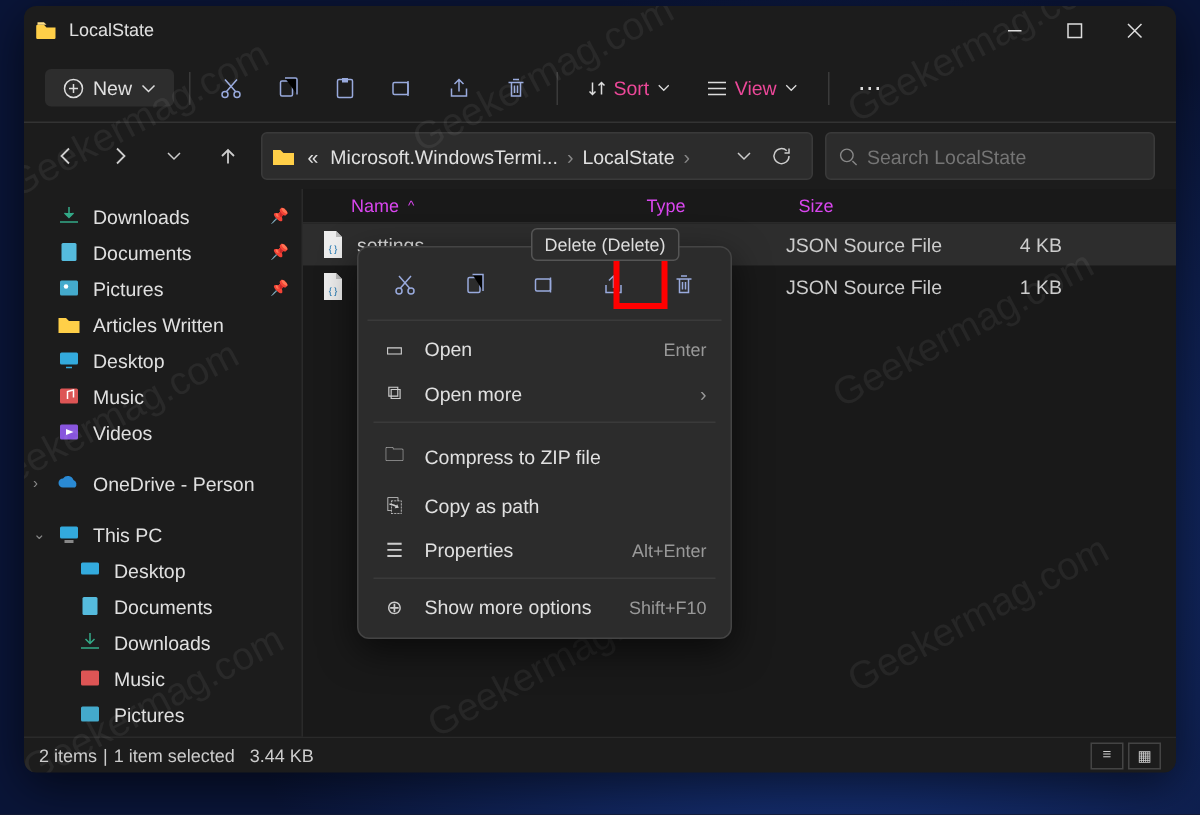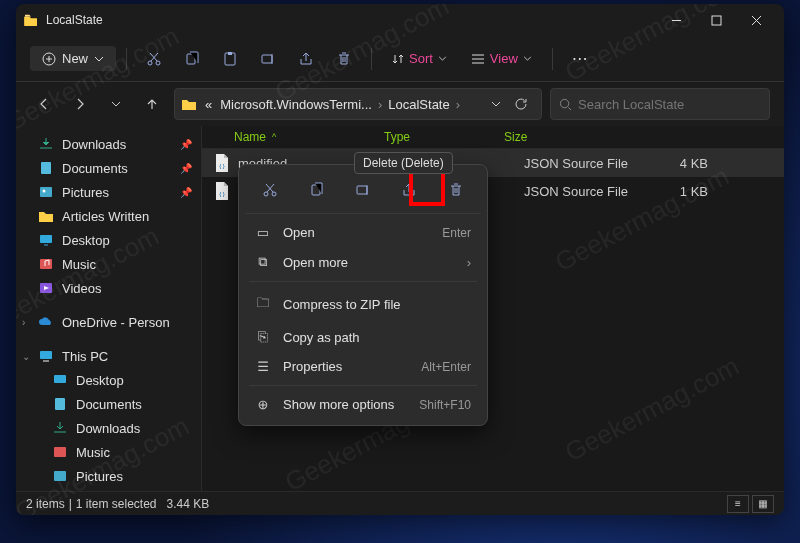--- a/index.html
+++ b/index.html
@@ -28,21 +28,21 @@
 .body { flex: 1; display: flex; min-height: 0; }
 .sidebar { width: 186px; border-right: 1px solid #2a2a2a; padding: 6px 0; font-size: 13px; overflow: hidden; }
 .sbitem { display: flex; align-items: center; padding: 3px 8px 3px 22px; gap: 8px; cursor: pointer; height: 24px; }
 .sbitem .pin { margin-left: auto; color: #888; font-size: 10px; }
 .sbitem .exp { position: absolute; left: 6px; width: 12px; color: #888; font-size: 10px; }
 .sbitem.rel { position: relative; }
 .sbitem.ind1 { padding-left: 36px; }
 .sb-sep { height: 10px; }
 .ficon { width: 16px; height: 14px; flex-shrink: 0; }
 .main { flex: 1; display: flex; flex-direction: column; background: #191919; position: relative; }
-.cols { display: flex; font-size: 12px; color: #84cc16; border-bottom: 1px solid #2a2a2a; padding: 4px 0; }
+.cols { display: flex; font-size: 12px; color: #d946ef; border-bottom: 1px solid #2a2a2a; padding: 4px 0; text-align: center; }
 .col-name { width: 182px; padding-left: 32px; display: flex; align-items: center; gap: 6px; }
 .col-date { width: 140px; }
 .col-type { width: 120px; }
 .col-size { width: 80px; }
 .row { display: flex; font-size: 13px; color: #ddd; padding: 4px 0; align-items: center; height: 28px; }
 .row.sel { background: #2d2d2d; }
 .row .cell-name { width: 182px; padding-left: 12px; display: flex; align-items: center; gap: 8px; }
 .row .cell-date { width: 140px; }
 .row .cell-type { width: 120px; color: #ccc; }
 .row .cell-size { width: 80px; text-align: right; padding-right: 16px; color: #ccc; }
@@ -326,21 +326,21 @@
           <div class="col-type">Type</div>
           <div class="col-size">Size</div>
         </div>
         <div class="row sel">
           <div class="cell-name">
               <svg class="json-ico" viewBox="0 0 16 18">
                 <path fill="#eee" d="M2 0h8l4 4v14H2z"></path>
                 <path fill="#bbb" d="M10 0v4h4z"></path>
                 <text x="8" y="14" font-size="6" text-anchor="middle" fill="#06a">{ }</text>
               </svg>
-              <span>modified</span>
+              <span>settings</span>
             </div>
           <div class="cell-date">1</div>
           <div class="cell-type">JSON Source File</div>
           <div class="cell-size">4 KB</div>
         </div>
         <div class="row">
           <div class="cell-name">
               <svg class="json-ico" viewBox="0 0 16 18">
                 <path fill="#eee" d="M2 0h8l4 4v14H2z"></path>
                 <path fill="#bbb" d="M10 0v4h4z"></path>

